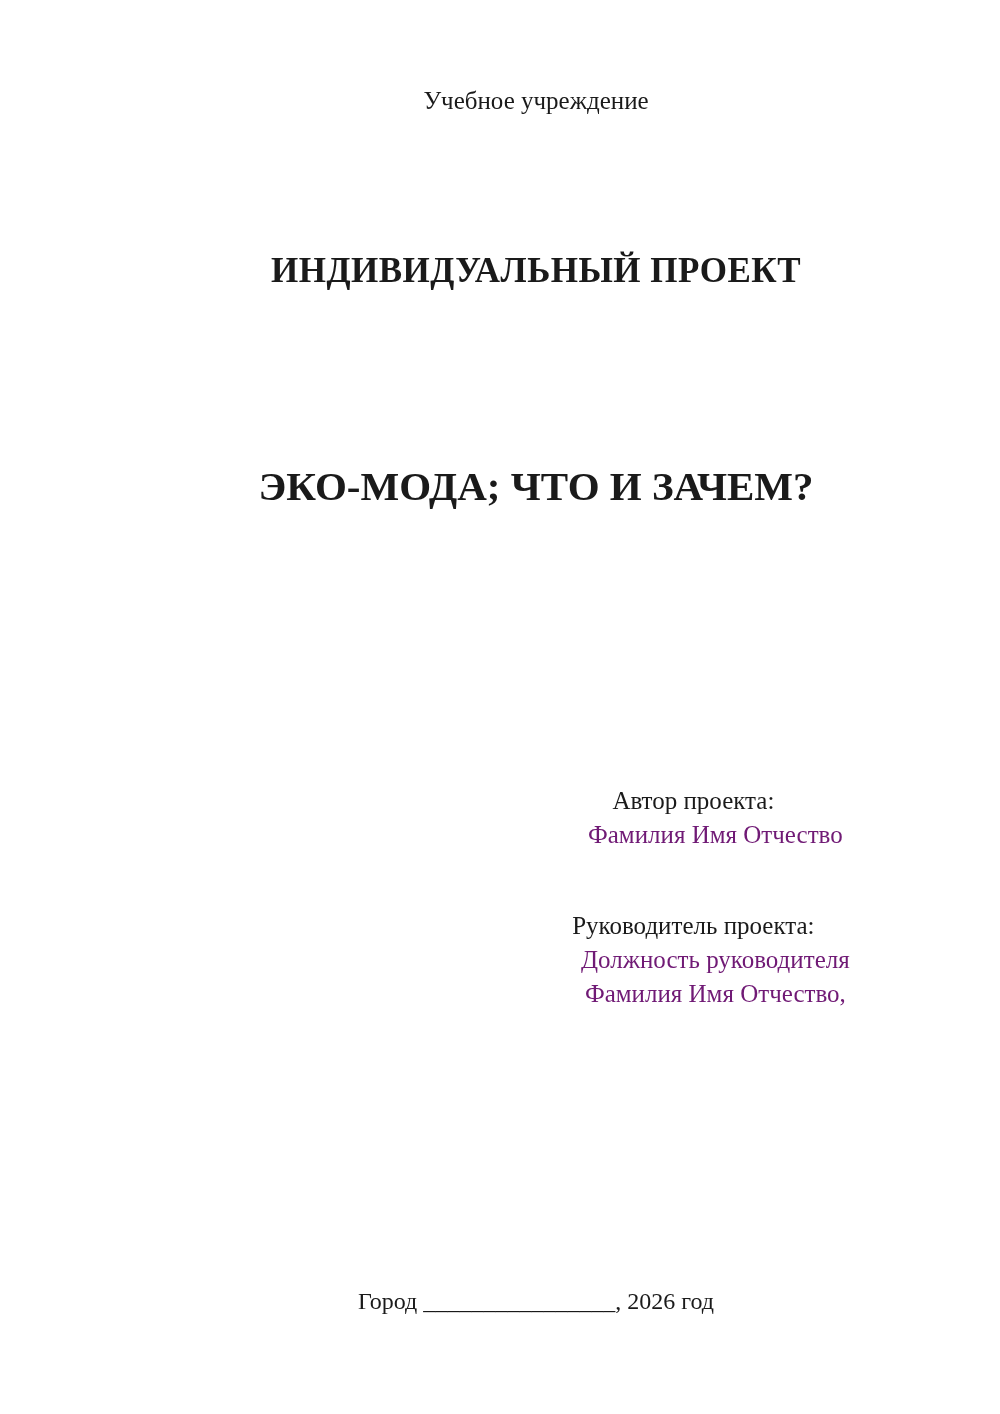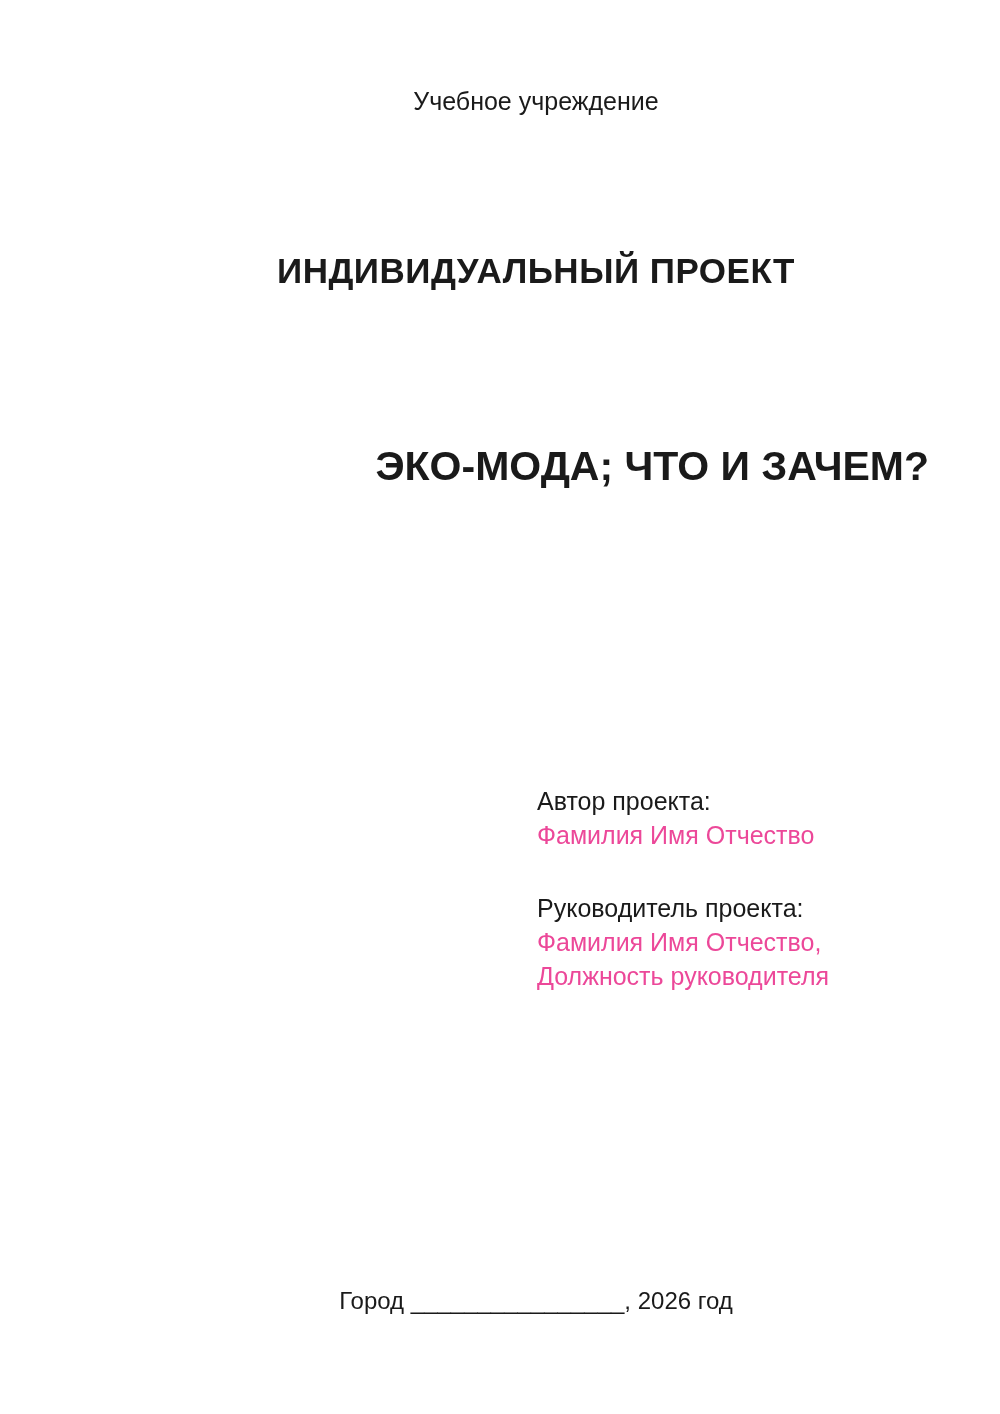--- a/index.html
+++ b/index.html
@@ -5,21 +5,21 @@
   html, body {
     margin: 0;
     padding: 0;
     background: #ffffff;
   }
   .page {
     position: relative;
     width: 1000px;
     height: 1414px;
     background: #ffffff;
-    font-family: Liberation Sans, sans-serif;
+    font-family: Liberation Serif, serif;
     color: #1a1a1a;
     overflow: hidden;
   }
   
   .centered {
     position: absolute;
     left: 143px;
     right: 71px;
     text-align: center;
   }
@@ -29,39 +29,39 @@
     line-height: 30px;
   }
   .doc-type {
     top: 255px;
     font-size: 35px;
     line-height: 32px;
     font-weight: bold;
     letter-spacing: 0.5px;
   }
   .project-title {
-    top: 441px;
+    top: 461px;
     font-size: 41px;
     line-height: 50px;
     font-weight: bold;
-    text-align: right;
   }
   .credits {
     position: absolute;
     left: 537px;
     top: 784px;
     font-size: 25px;
     line-height: 34px;
-    text-align: left;
+    text-align: center;
   }
   .credits .block-gap {
-    margin-top: 39px;
+    margin-top: 57px;
   }
   .muted {
-    color: #ec4899;
+    color: #701a75;
+    margin-left: 44px;
   }
   .footer-line {
     top: 1285px;
     font-size: 24px;
     line-height: 32px;
   }
 </style>
 </head>
 <body>
 
@@ -70,19 +70,19 @@
   <div class="centered institution">Учебное учреждение</div>
 
   <div class="centered doc-type">ИНДИВИДУАЛЬНЫЙ ПРОЕКТ</div>
 
   <div class="centered project-title">ЭКО-МОДА; ЧТО И ЗАЧЕМ?</div>
 
   <div class="credits">
     <div>Автор проекта:</div>
     <div class="muted">Фамилия Имя Отчество</div>
     <div class="block-gap">Руководитель проекта:</div>
+    <div class="muted">Должность руководителя</div>
     <div class="muted">Фамилия Имя Отчество,</div>
-    <div class="muted">Должность руководителя</div>
   </div>
 
   <div class="centered footer-line">Город ________________, 2026 год</div>
 
 </div>
 
 </body></html>

